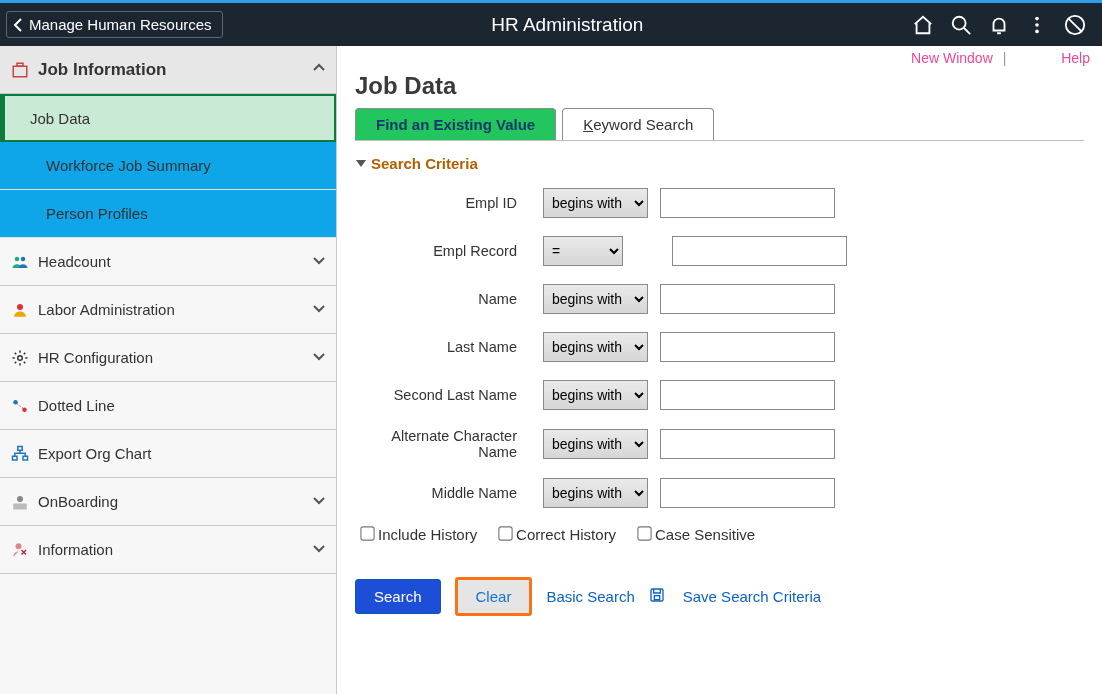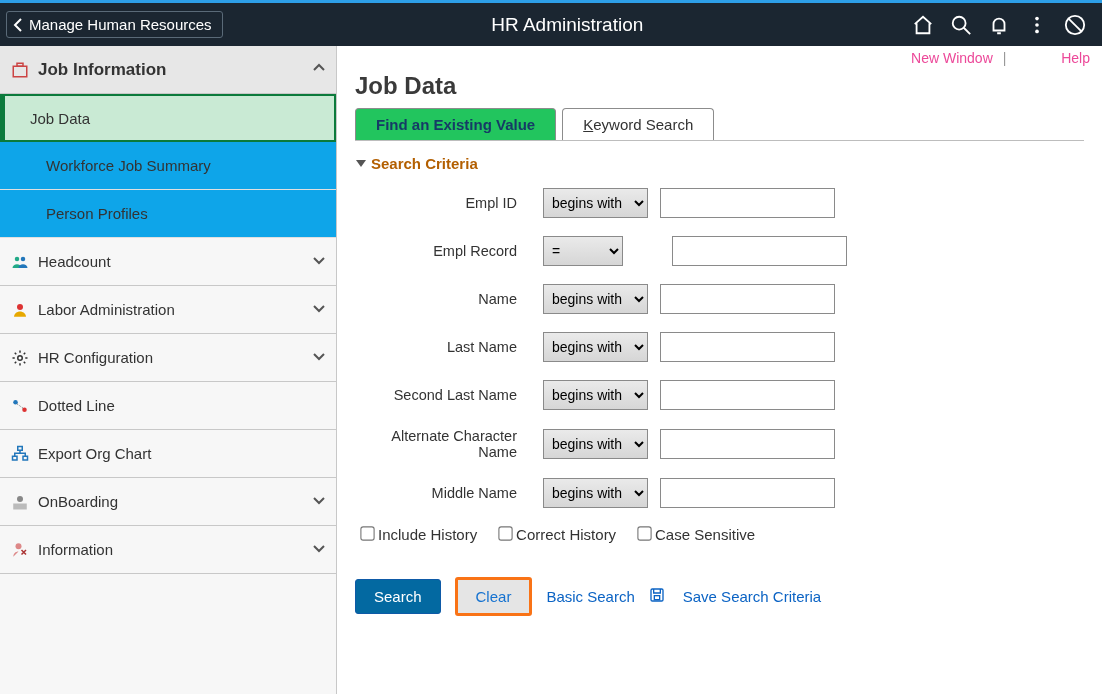--- a/index.html
+++ b/index.html
@@ -48,21 +48,21 @@
   .form-row { display: flex; align-items: center; margin-bottom: 18px; }
   .form-label { width: 188px; text-align: right; padding-right: 26px; font-size: 14.5px; color: #333; }
   .op-select { width: 105px; height: 30px; border: 1px solid #8a8a8a; background: linear-gradient(#eaeaea,#d6d6d6); font-size: 14px; padding-left: 4px; margin-right: 12px; }
   .val-input { width: 175px; height: 30px; border: 1px solid #8a8a8a; padding: 2px 6px; font-size: 14px; }
 
   .checks { margin-top: 2px; padding-left: 6px; }
   .checks label { font-size: 15px; margin-right: 18px; margin-top: 24px; }
   .checks input { margin-right: 4px; transform: scale(1.1); }
 
   .actions { margin-top: 34px; display: flex; align-items: center; gap: 14px; }
-  .btn-primary { background: #0369a1; color: #fff; border: 1px solid #0e5aa7; border-radius: 3px; padding: 8px 18px; font-size: 15px; cursor: pointer; }
+  .btn-primary { background: #1d4ed8; color: #fff; border: 1px solid #0e5aa7; border-radius: 3px; padding: 8px 18px; font-size: 15px; cursor: pointer; }
   .btn-secondary { background: #e5e5e5; color: #1572d0; border: 3px solid #f97316; border-radius: 3px; padding: 8px 18px; font-size: 15px; cursor: pointer; }
   .link { color: #0b63c4; text-decoration: none; font-size: 15px; cursor: pointer; }
   .save-ico { display: inline-flex; align-items: center; gap: 18px; }
 </style>
 </head>
 <body>
 
 <div class="app">
 
   <div class="header">

